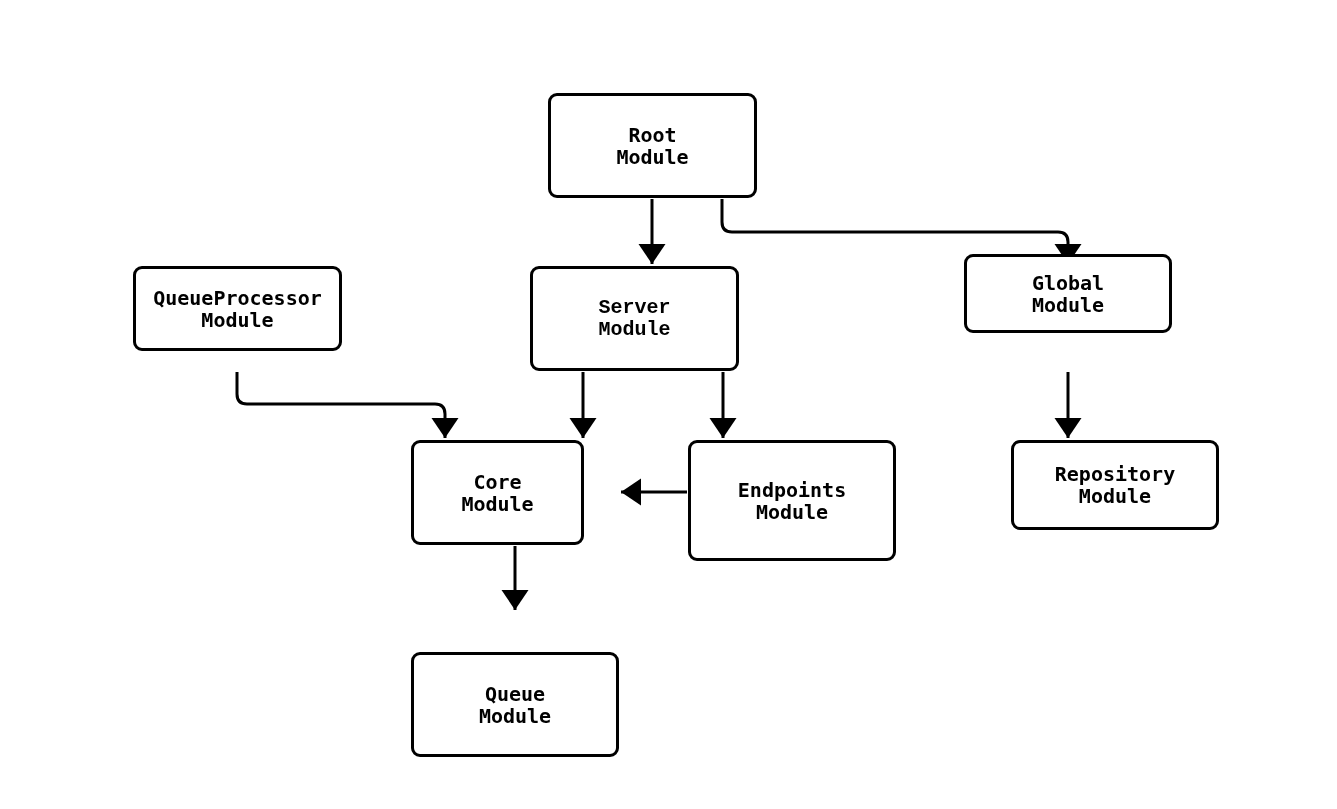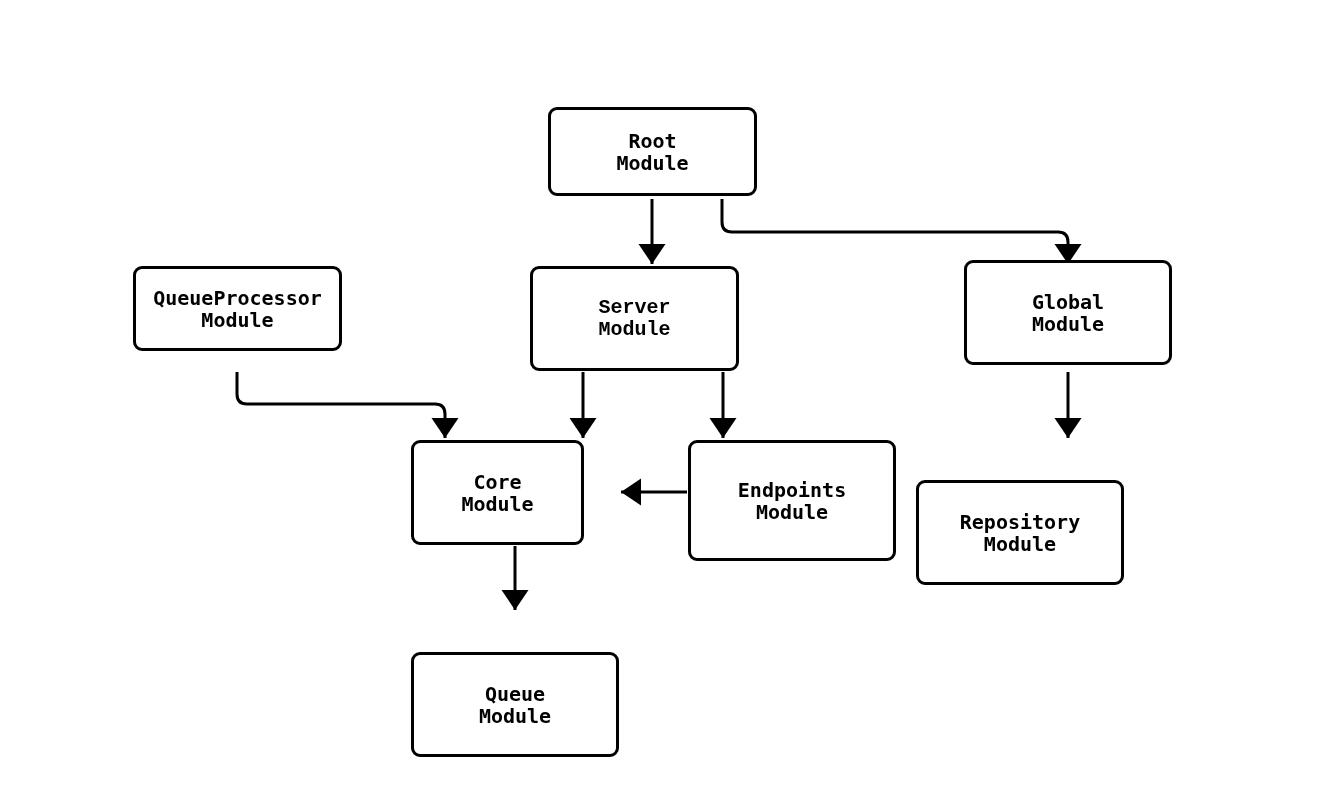--- a/index.html
+++ b/index.html
@@ -63,45 +63,45 @@
   <path d="M652,199 L652,264" class="edge" marker-end="url(#arrowhead)"></path>
       <path d="M722,199 L722,222 Q722,232 732,232 L1058,232 Q1068,232 1068,242 L1068,264" class="edge" marker-end="url(#arrowhead)"></path>
       <path d="M237,372 L237,394 Q237,404 247,404 L435,404 Q445,404 445,414 L445,438" class="edge" marker-end="url(#arrowhead)"></path>
       <path d="M583,372 L583,438" class="edge" marker-end="url(#arrowhead)"></path>
       <path d="M723,372 L723,438" class="edge" marker-end="url(#arrowhead)"></path>
       <path d="M687,492 L621,492" class="edge" marker-end="url(#arrowhead)"></path>
       <path d="M1068,372 L1068,438" class="edge" marker-end="url(#arrowhead)"></path>
       <path d="M515,546 L515,610" class="edge" marker-end="url(#arrowhead)"></path>
     </svg>
   <div id="nodes-layer">
-      <div class="node" style="left: 548px; top: 107px; width: 209px; height: 89px;">
+      <div class="node" style="left: 548px; top: 93px; width: 209px; height: 105px;">
         <span class="node-label">Root
 Module</span>
       </div>
       <div class="node" style="left: 133px; top: 266px; width: 209px; height: 85px;">
         <span class="node-label">QueueProcessor
 Module</span>
       </div>
       <div class="node" style="left: 530px; top: 266px; width: 209px; height: 105px; font-family: Liberation Mono, monospace;">
         <span class="node-label">Server
 Module</span>
       </div>
-      <div class="node" style="left: 964px; top: 260px; width: 208px; height: 105px;">
+      <div class="node" style="left: 964px; top: 254px; width: 208px; height: 79px;">
         <span class="node-label">Global
 Module</span>
       </div>
       <div class="node" style="left: 411px; top: 440px; width: 173px; height: 105px;">
         <span class="node-label">Core
 Module</span>
       </div>
       <div class="node" style="left: 688px; top: 440px; width: 208px; height: 121px;">
         <span class="node-label">Endpoints
 Module</span>
       </div>
-      <div class="node" style="left: 916px; top: 440px; width: 208px; height: 105px; margin-top: 40px;">
+      <div class="node" style="left: 1011px; top: 440px; width: 208px; height: 90px;">
         <span class="node-label">Repository
 Module</span>
       </div>
       <div class="node" style="left: 411px; top: 612px; width: 208px; height: 105px; margin-top: 40px;">
         <span class="node-label">Queue
 Module</span>
       </div>
     </div>
 </div>
 

